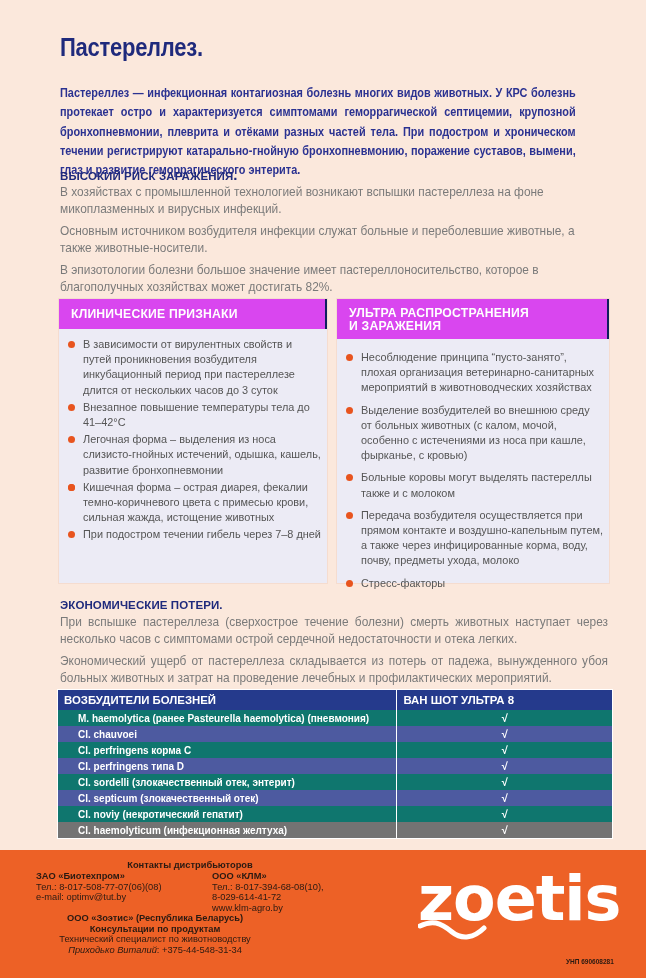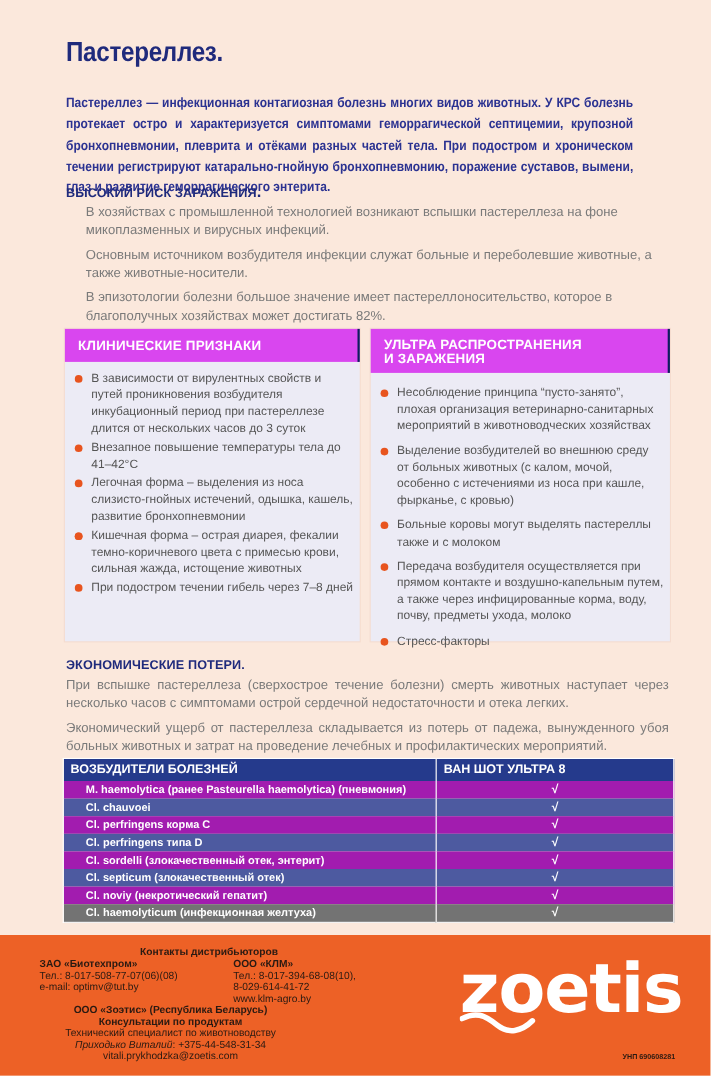--- a/index.html
+++ b/index.html
@@ -71,21 +71,21 @@
       background: #253a8c; color: #fff; font-weight: bold; text-align: left;
       font-size: 11.4px; height: 20px; padding: 0 0 0 6px;
       border-right: 1px solid #ffffff;
     }
     .tbl td {
       color: #fff; font-weight: bold; font-size: 10px; height: 16px; padding: 0;
       border-right: 1px solid #ffffff;
     }
     .tbl td.name { padding-left: 20px; }
     .tbl td.check { text-align: center; font-size: 11px; }
-    .tbl tr.odd td { background: #a21caf; }
+    .tbl tr.odd td { background: #0f766e; }
     .tbl tr.even td { background: #4d5aa0; }
     .tbl tr.last td { background: #737373; }
     .tbl col.c1 { width: 340px; }
     .tbl col.c2 { width: 216px; }
 
     .footer {
       position: absolute; left: 0; top: 850px; width: 646px; height: 128px;
       background: #ed6126;
     }
     .f-text { position: absolute; color: #2a1a12; font-size: 9.3px; line-height: 10.5px; }
@@ -104,21 +104,21 @@
   </style>
 </head>
 <body>
 
 <div class="page">
 
   <div class="title">Пастереллез.</div>
   <div class="intro">Пастереллез — инфекционная контагиозная болезнь многих видов животных. У КРС болезнь протекает остро и характеризуется симптомами геморрагической септицемии, крупозной бронхопневмонии, плеврита и отёками разных частей тела. При подостром и хроническом течении регистрируют катарально-гнойную бронхопневмонию, поражение суставов, вымени, глаз и развитие геморрагического энтерита.</div>
 
   <div class="sec-head" style="top:166px;"><span>ВЫСОКИЙ РИСК ЗАРАЖЕНИЯ</span><span class="dot">.</span></div>
-  <div class="para" style="top:184px;margin-left:18px;">
+  <div class="para" style="top:184px;">
     <p>В хозяйствах с промышленной технологией возникают вспышки пастереллеза на фоне микоплазменных и вирусных инфекций.</p>
     <p>Основным источником возбудителя инфекции служат больные и переболевшие животные, а также животные-носители.</p>
     <p>В эпизотологии болезни большое значение имеет пастереллоносительство, которое в благополучных хозяйствах  может достигать 82%.</p>
   </div>
 
   <div class="box box-left">
     <div class="box-head">КЛИНИЧЕСКИЕ ПРИЗНАКИ</div>
     <ul>
       <li><span class="bullet"></span><span>В зависимости от вирулентных свойств и путей проникновения возбудителя инкубационный период при пастереллезе длится от нескольких часов до 3 суток</span></li>
       <li><span class="bullet"></span><span>Внезапное повышение температуры тела до 41–42°С</span></li>
@@ -211,21 +211,20 @@
     <div>Тел.: 8-017-394-68-08(10),</div>
     <div>8-029-614-41-72</div>
     <div>www.klm-agro.by</div>
   </div>
 
   <div class="f-text f-center" style="left:30px; top:913px; width:250px;">
     <div class="f-bold">ООО  «Зоэтис» (Республика  Беларусь)</div>
     <div class="f-bold">Консультации по продуктам</div>
     <div>Технический специалист по животноводству</div>
     <div><i>Приходько Виталий</i><span>: +375-44-548-31-34</span></div>
-    <div>vitali.prykhodzka@zoetis.com</div>
   </div>
 
   <div class="logo">zoetis</div>
   <svg class="logo-swoosh" width="70" height="24" viewBox="0 0 70 24">
     <path d="M2 8 C 14 2, 22 4, 34 14 C 44 22, 56 20, 66 10" stroke="#ffffff" stroke-width="5" fill="none" stroke-linecap="round"></path>
   </svg>
 
   <div class="unp">УНП 690608281</div>
 </div>
 

